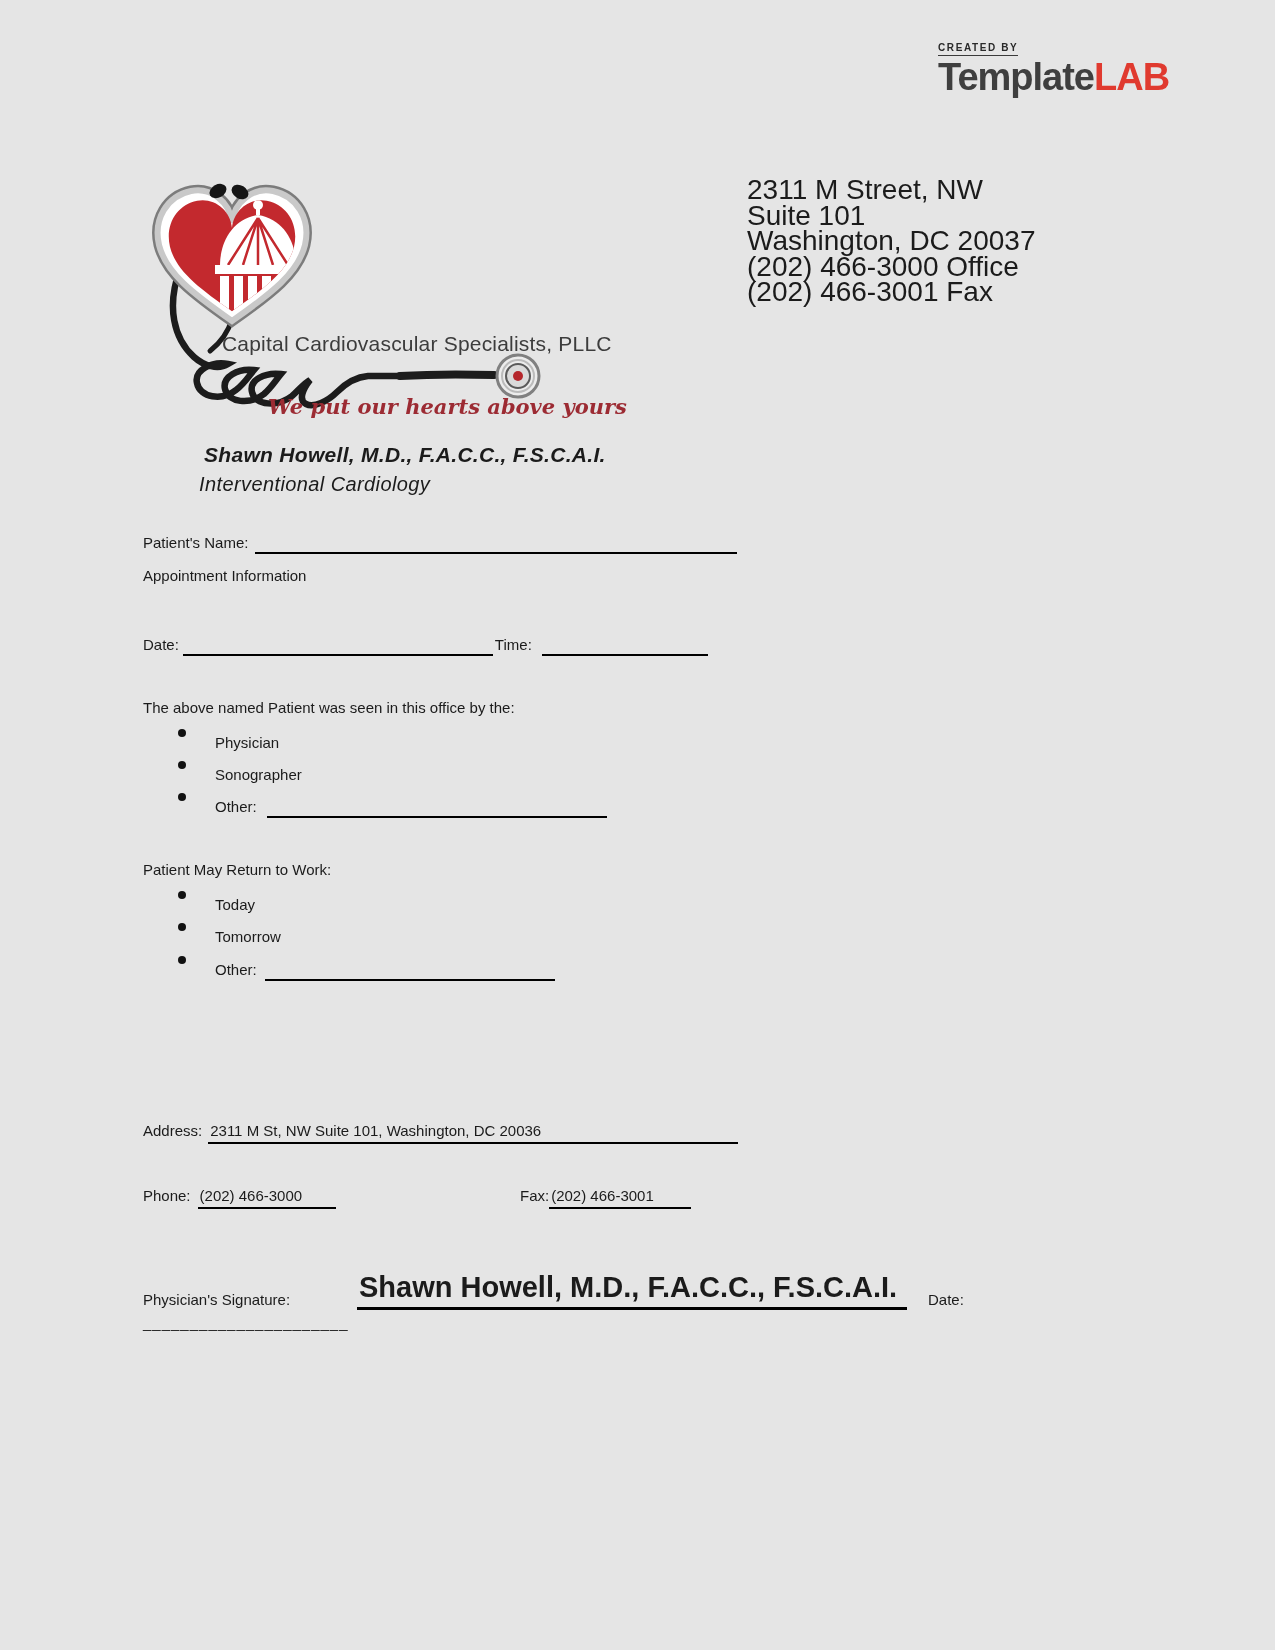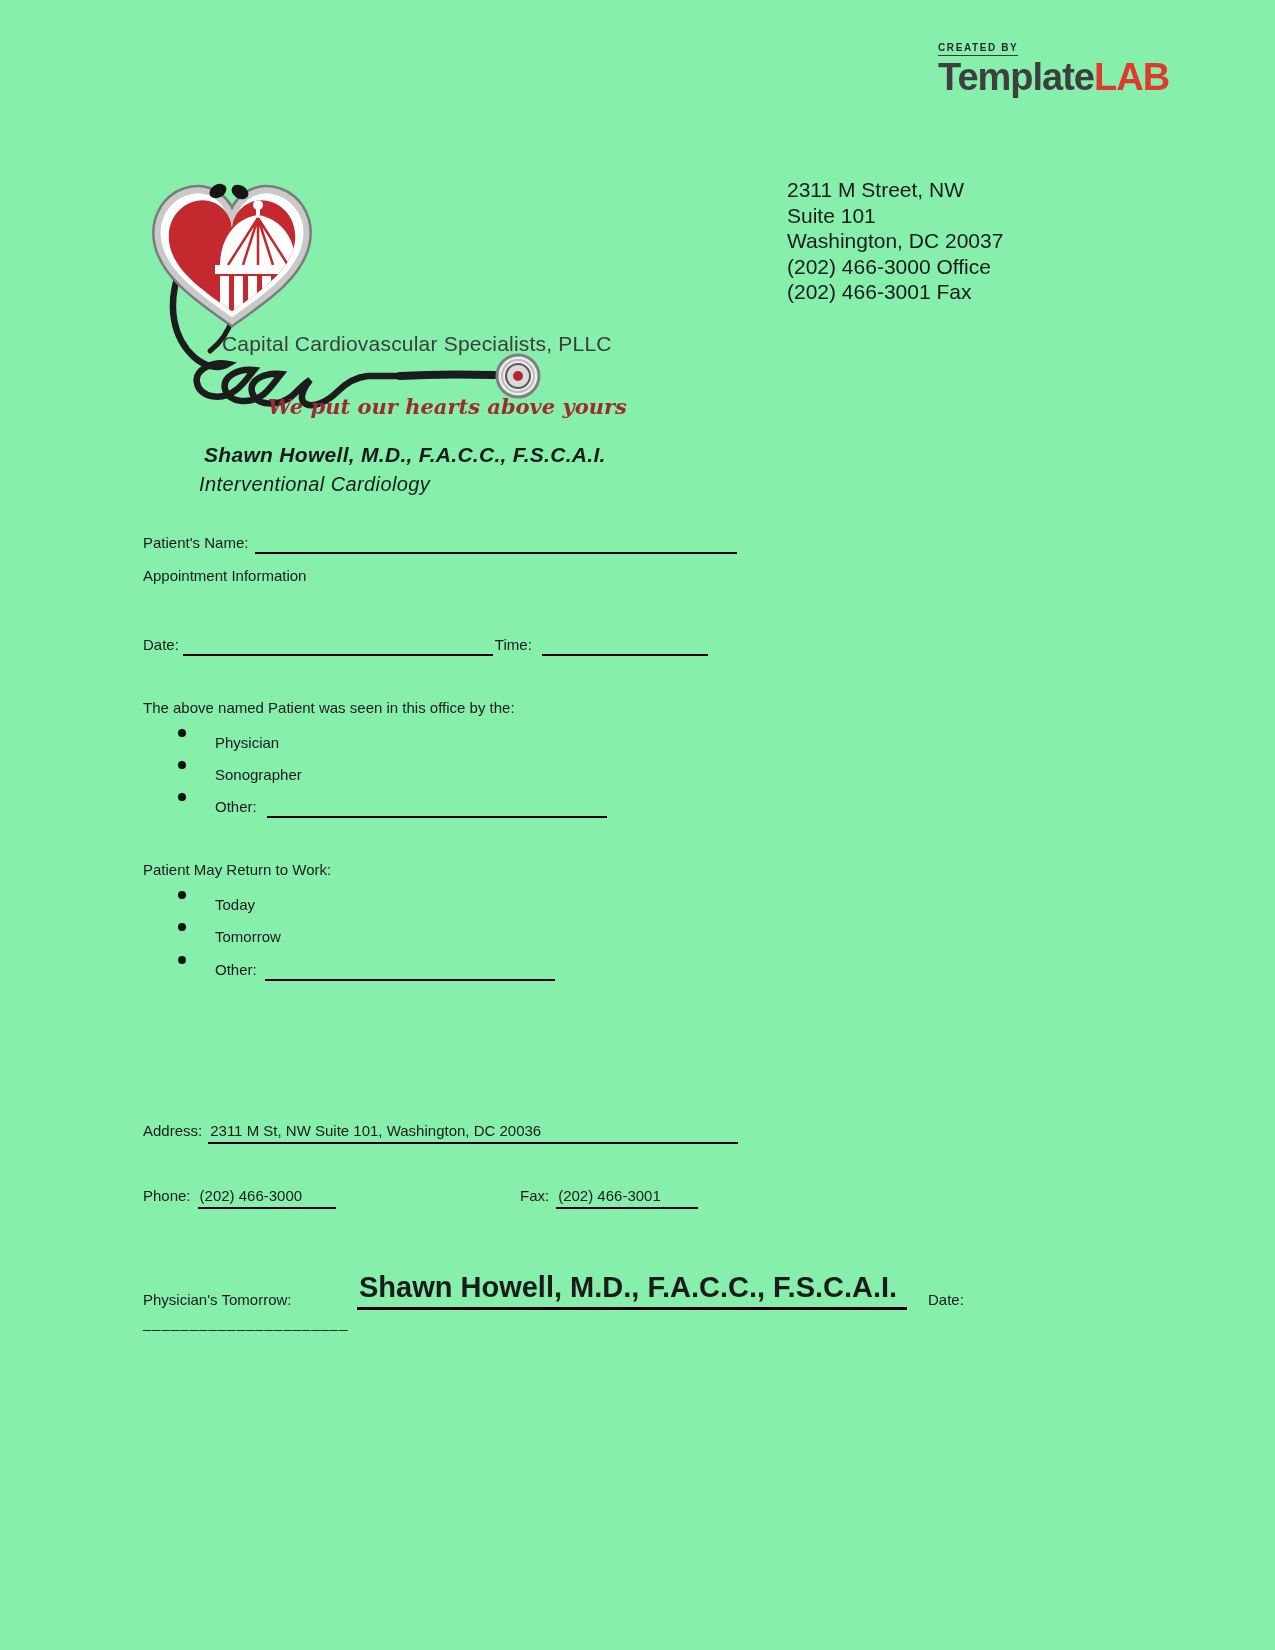--- a/index.html
+++ b/index.html
@@ -1,27 +1,27 @@
 <!DOCTYPE html>
 <html><head>
 <meta charset="utf-8">
 <style>
   html,body{margin:0;padding:0;background:#ffffff;}
-  .page{position:relative;width:1275px;height:1650px;background:#86efac;
+  .page{position:relative;width:1275px;height:1650px;background:#e5e5e5;
         font-family:"Liberation Sans",sans-serif;color:#1b1b1b;overflow:hidden;}
 
   
   .brand{position:absolute;top:38px;left:938px;line-height:1;}
   .created-by{display:inline-block;font-size:10px;font-weight:bold;letter-spacing:1.6px;
               color:#2a2a2a;border-bottom:1.5px solid #3a3a3a;padding-bottom:2px;}
   .wordmark{font-size:38px;font-weight:bold;letter-spacing:-1px;color:#3f3f3f;margin-top:2px;}
   .wordmark .lab{color:#e03a2f;}
 
   
-  .addr{position:absolute;left:787px;top:177px;font-size:21px;line-height:25.5px;}
+  .addr{position:absolute;left:747px;top:177px;font-size:28px;line-height:25.5px;}
   .logo-svg{position:absolute;left:140px;top:165px;}
   .company{position:absolute;left:222px;top:332px;font-size:21px;color:#3c3c3c;letter-spacing:.2px;white-space:nowrap;}
   .tagline{position:absolute;left:268px;top:394px;font-family:"DejaVu Serif",serif;font-style:italic;
            font-weight:bold;font-size:21px;color:#9c2b33;white-space:nowrap;}
   .docname{position:absolute;left:204px;top:443px;font-size:21px;font-weight:bold;font-style:italic;letter-spacing:.3px;}
   .specialty{position:absolute;left:199px;top:473px;font-size:20px;font-style:italic;letter-spacing:.4px;}
 
   
   .row{position:absolute;display:flex;height:27px;
        font-size:15px;line-height:27px;white-space:nowrap;}
@@ -166,25 +166,25 @@
     <span>Address:</span>
     <span class="u" style="min-width:528px;margin-left:6px">2311 M St, NW Suite 101, Washington, DC 20036</span>
   </div>
 
   <div class="row" style="left:143px;top:1182px">
     <span>Phone:</span>
     <span class="u" style="min-width:136px;margin-left:7px">(202) 466-3000</span>
   </div>
   <div class="row" style="left:520px;top:1182px">
     <span>Fax:</span>
-    <span class="u" style="min-width:140px;margin-left:7px">(202) 466-3001</span>
+    <span class="u" style="min-width:140px;">(202) 466-3001</span>
   </div>
 
   <div class="row" style="left:143px;top:1286px">
-    <span>Physician's Tomorrow:</span>
+    <span>Physician's Signature:</span>
   </div>
   <div class="sig-name">Shawn Howell, M.D., F.A.C.C., F.S.C.A.I.</div>
   <div class="row" style="left:928px;top:1286px">
     <span>Date:</span>
   </div>
   <div class="dashes">______________________</div>
 
 </div>
 
 </body></html>

